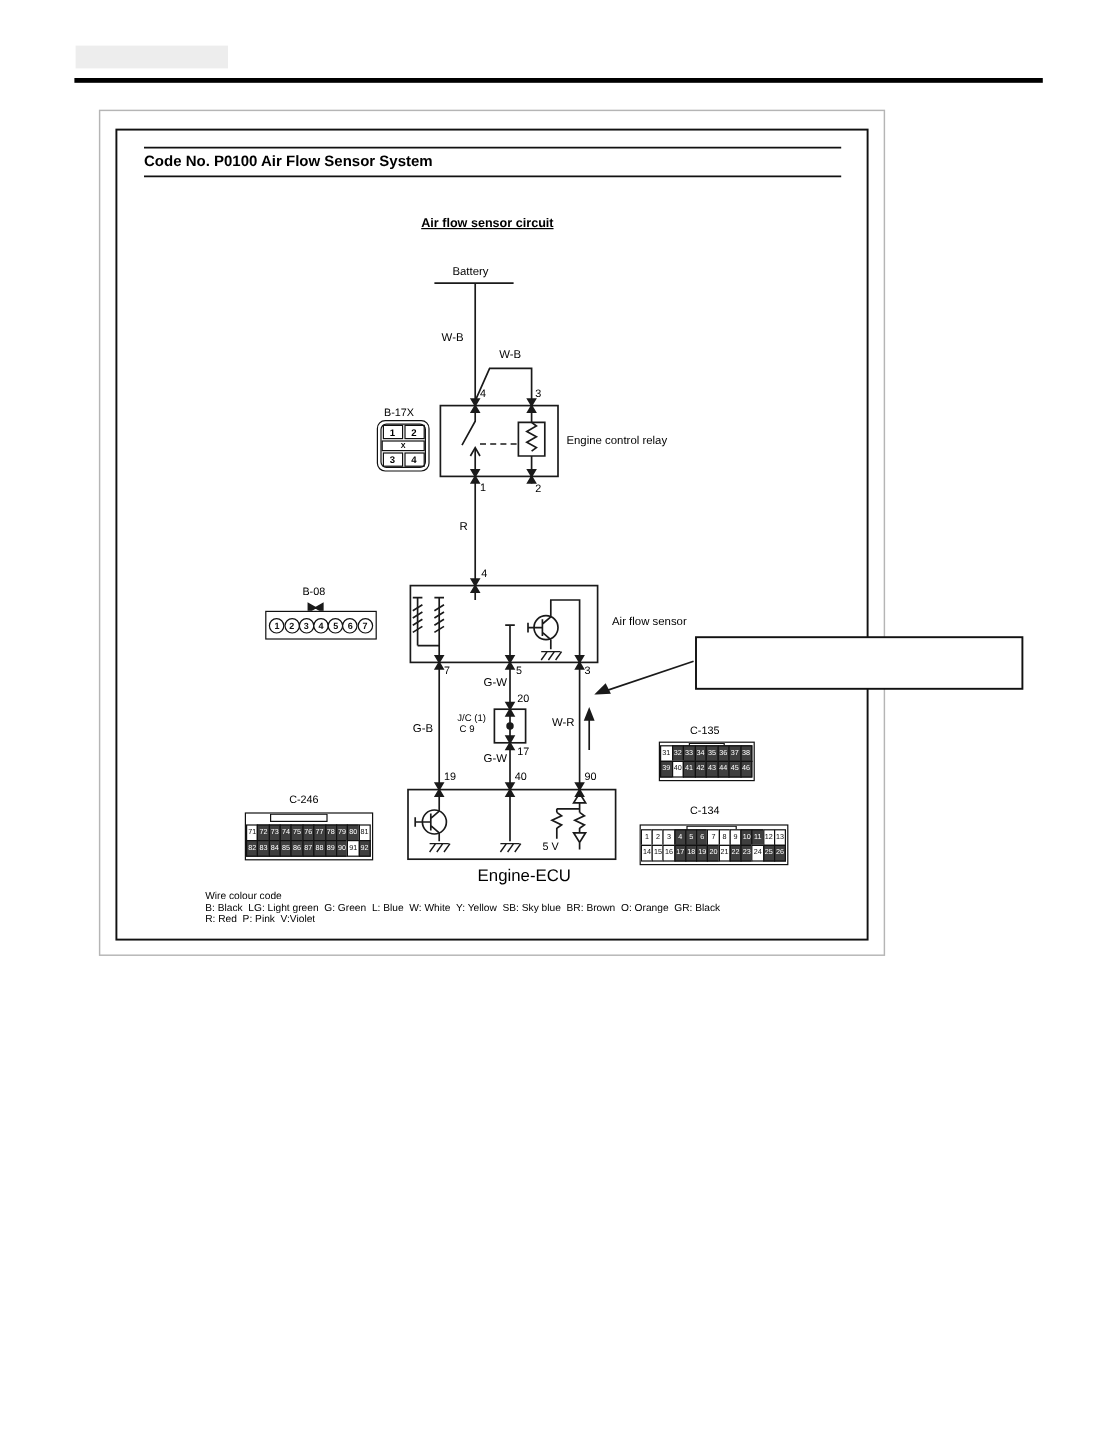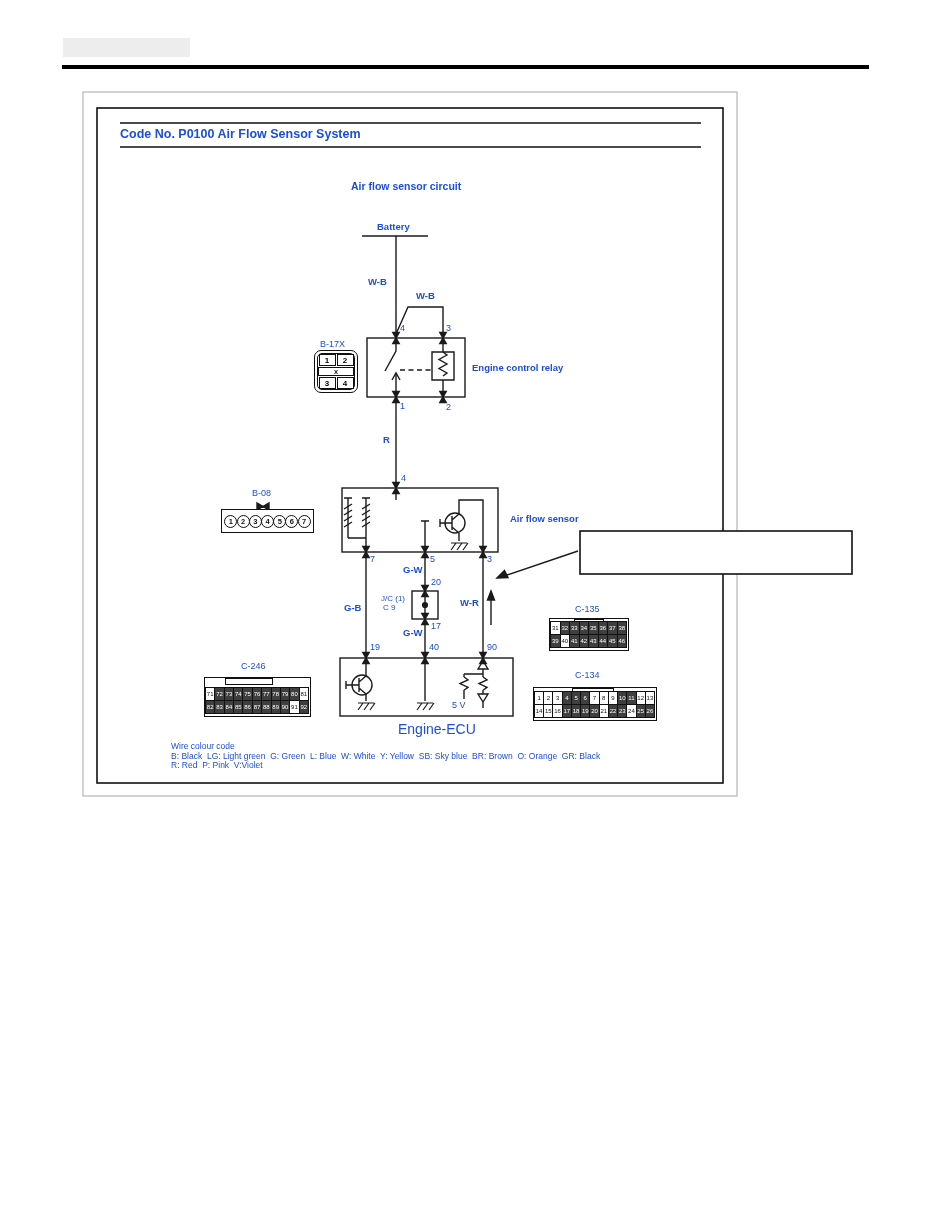--- a/index.html
+++ b/index.html
@@ -1,23 +1,23 @@
 <!DOCTYPE html>
 <html><head>
 <meta charset="utf-8">
 <style>
   html,body{margin:0;padding:0;background:#fff;}
   .page{position:relative;width:933px;height:1210px;background:#fff;overflow:hidden;
         font-family:"Liberation Sans",sans-serif;}
   .topbox{position:absolute;left:63px;top:38px;width:127px;height:19px;background:#ededed;}
   .rule{position:absolute;left:62px;top:65px;width:807px;height:4px;background:#000;}
   svg{position:absolute;left:0;top:0;}
-  .lbl{position:absolute;color:#1d4ed8;white-space:pre;line-height:1.15;}
-  .f8{font-size:8px;}.f85{font-size:8.5px;}.f9{font-size:9px;}.f95{font-size:9.5px;font-weight:bold;}
-  .f10{font-size:14px;}.f105{font-size:10.5px;}.f125{font-size:12.5px;}
+  .lbl{position:absolute;color:#000000;white-space:pre;line-height:1.15;}
+  .f8{font-size:8px;}.f85{font-size:8.5px;}.f9{font-size:9px;}.f95{font-size:9.5px;}
+  .f10{font-size:14px;}.f105{font-size:10.5px;text-decoration:underline;}.f125{font-size:12.5px;}
   .bold{font-weight:700;}
   
   .conn{position:absolute;border:1.6px solid #111;background:#fff;box-sizing:border-box;}
   .conn-tab{position:absolute;top:0;border:1.1px solid #111;background:#fff;box-sizing:border-box;}
   .conn-rows{position:absolute;left:1px;right:1px;bottom:2px;}
   .conn-row{display:flex;}
   .conn-cell{flex:1;border:1px solid #111;margin-left:-1px;margin-top:-1px;text-align:center;
              font-size:6px;height:12px;line-height:12px;color:#111;background:#fff;overflow:hidden;}
   .conn-cell.shaded{background:#3f3f3f;color:#fff;}
   

